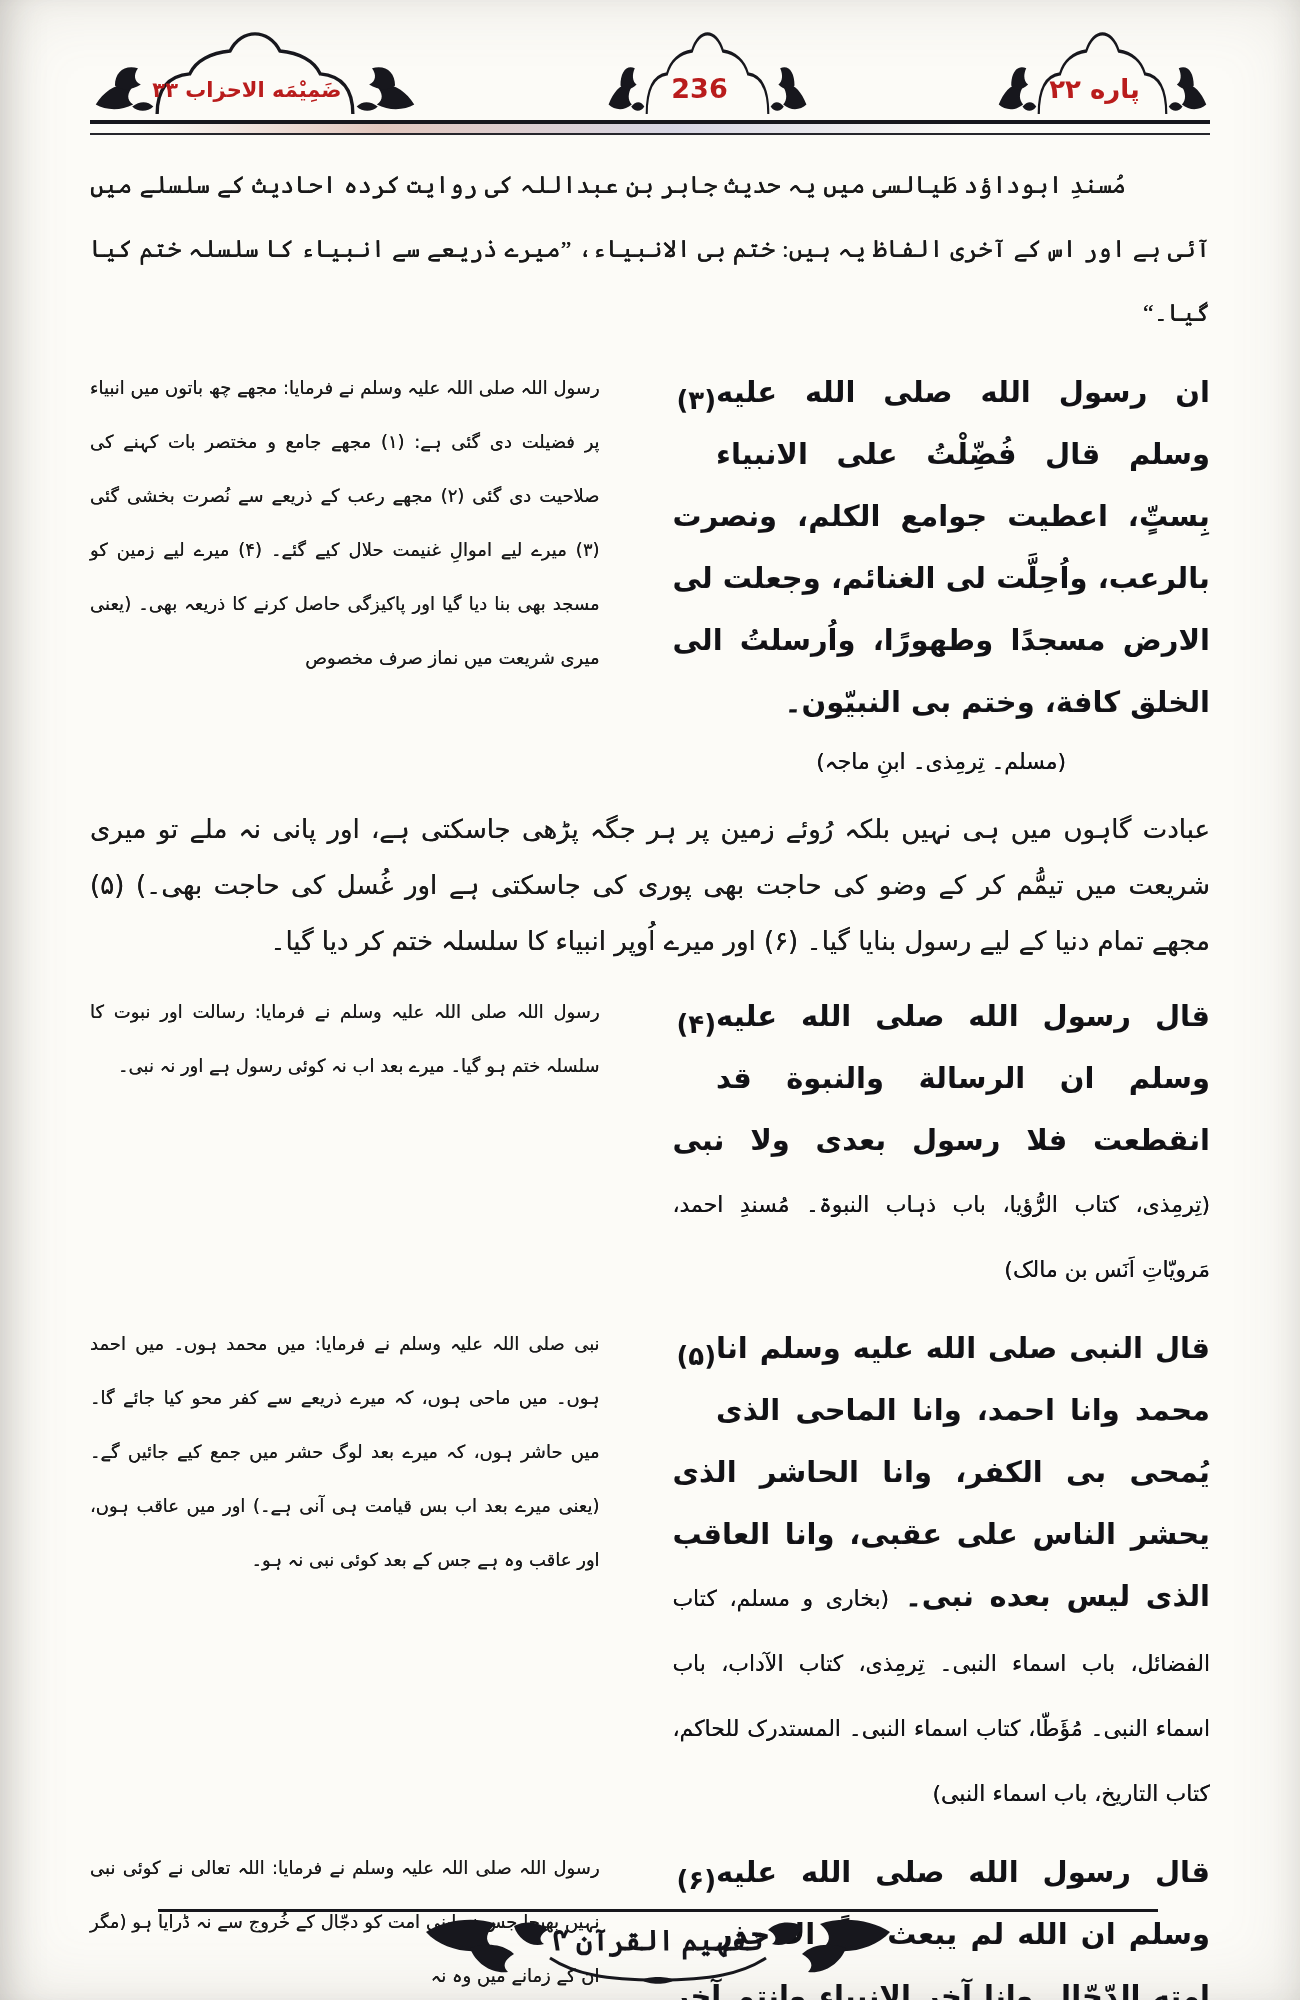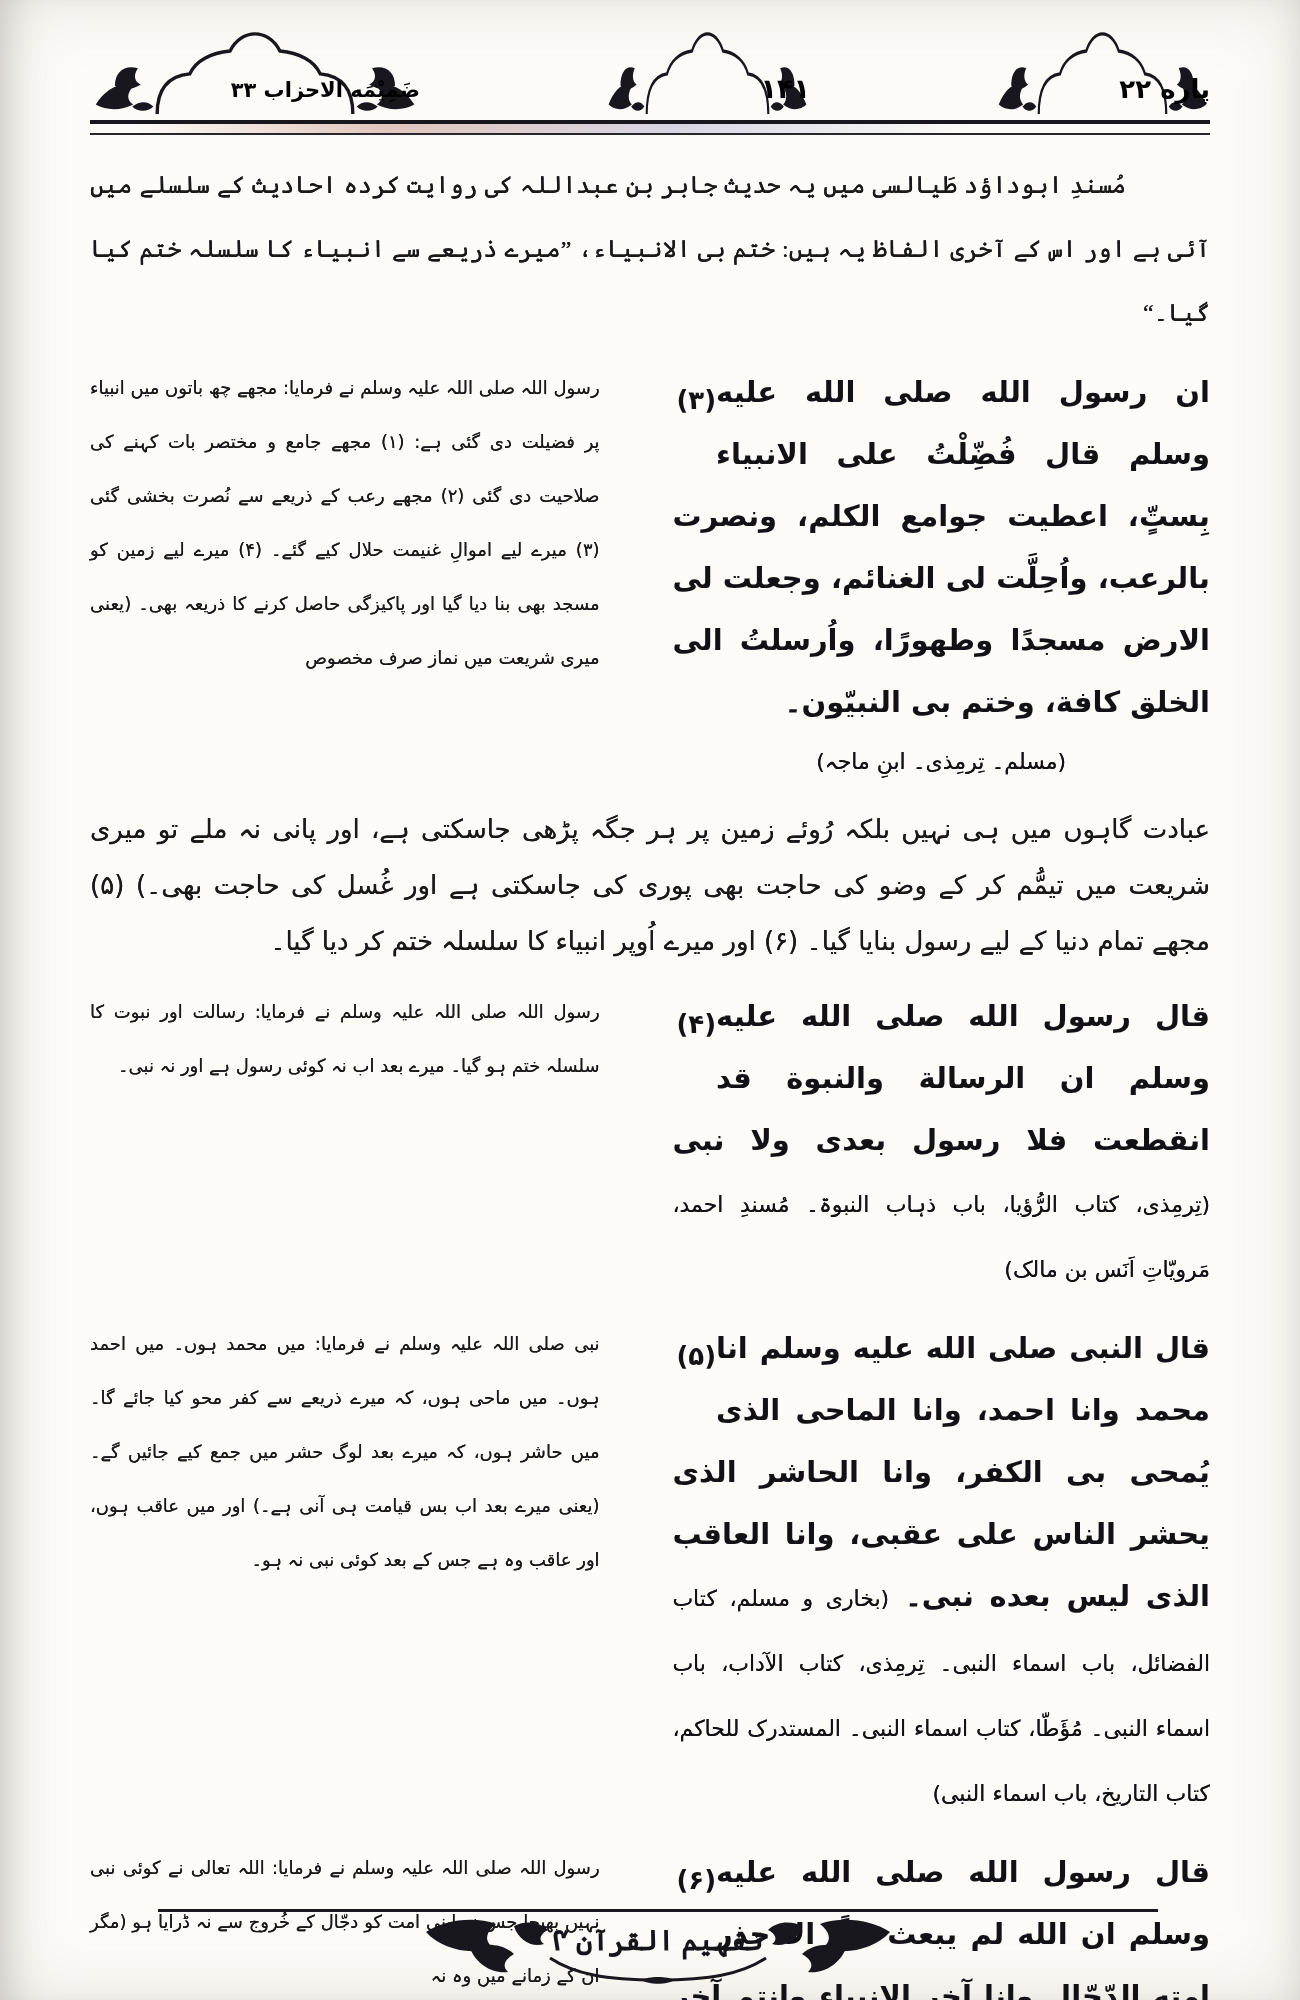--- a/index.html
+++ b/index.html
@@ -16,22 +16,22 @@
     font-family:"DejaVu Sans", sans-serif;
     color:#191919;
   }
   .content{padding:30px 90px 0 90px;}
 
   
   .hdr{display:flex;justify-content:space-between;align-items:flex-end;direction:ltr;}
   .badge{position:relative;height:86px;}
   .badge svg{position:absolute;inset:0;width:100%;height:100%;}
   .badge .badge-label{
-    position:absolute;left:0;right:0;bottom:12px;
-    text-align:right;font-weight:700;color:#000000;
+    position:absolute;left:0;right:16px;bottom:12px;
+    text-align:center;font-weight:700;color:#b91c1c;
     direction:rtl;white-space:nowrap;
   }
   .badge-left{width:330px;}
   .badge-center{width:205px;}
   .badge-right{width:215px;}
   .badge-left .badge-label{font-size:21px;bottom:14px;}
   .badge-center .badge-label{font-size:27px;}
   .badge-right .badge-label{font-size:26px;}
 
   .header-rule{
@@ -120,21 +120,21 @@
             <path d="M26,58 C26,44 36,36 50,40 C45,47 46,54 53,57 C44,63 32,64 26,58 Z"></path>
             <path d="M44,80 C52,74 60,74 66,80 C60,86 50,86 44,80 Z"></path>
           </g>
           <g fill="#17171d" transform="translate(344,0) scale(-1,1)">
             <path d="M6,78 C16,62 30,54 46,58 C38,66 38,73 45,78 C32,85 16,84 6,78 Z"></path>
             <path d="M26,58 C26,44 36,36 50,40 C45,47 46,54 53,57 C44,63 32,64 26,58 Z"></path>
             <path d="M44,80 C52,74 60,74 66,80 C60,86 50,86 44,80 Z"></path>
           </g>
           <path d="M70,88 C70,62 82,48 104,46 C110,32 126,24 146,22 C152,10 162,4 172,4 C182,4 192,10 198,22 C218,24 234,32 240,46 C262,48 274,62 274,88" fill="none" stroke="#17171d" stroke-width="3.5"></path>
         </svg>
-        <span class="badge-label">۱۴۱</span>
+        <span class="badge-label">236</span>
       </div>
 
       <div class="badge badge-right">
         <svg viewBox="0 0 344 90" preserveAspectRatio="none">
           <g fill="#17171d">
             <path d="M6,78 C16,62 30,54 46,58 C38,66 38,73 45,78 C32,85 16,84 6,78 Z"></path>
             <path d="M26,58 C26,44 36,36 50,40 C45,47 46,54 53,57 C44,63 32,64 26,58 Z"></path>
             <path d="M44,80 C52,74 60,74 66,80 C60,86 50,86 44,80 Z"></path>
           </g>
           <g fill="#17171d" transform="translate(344,0) scale(-1,1)">

